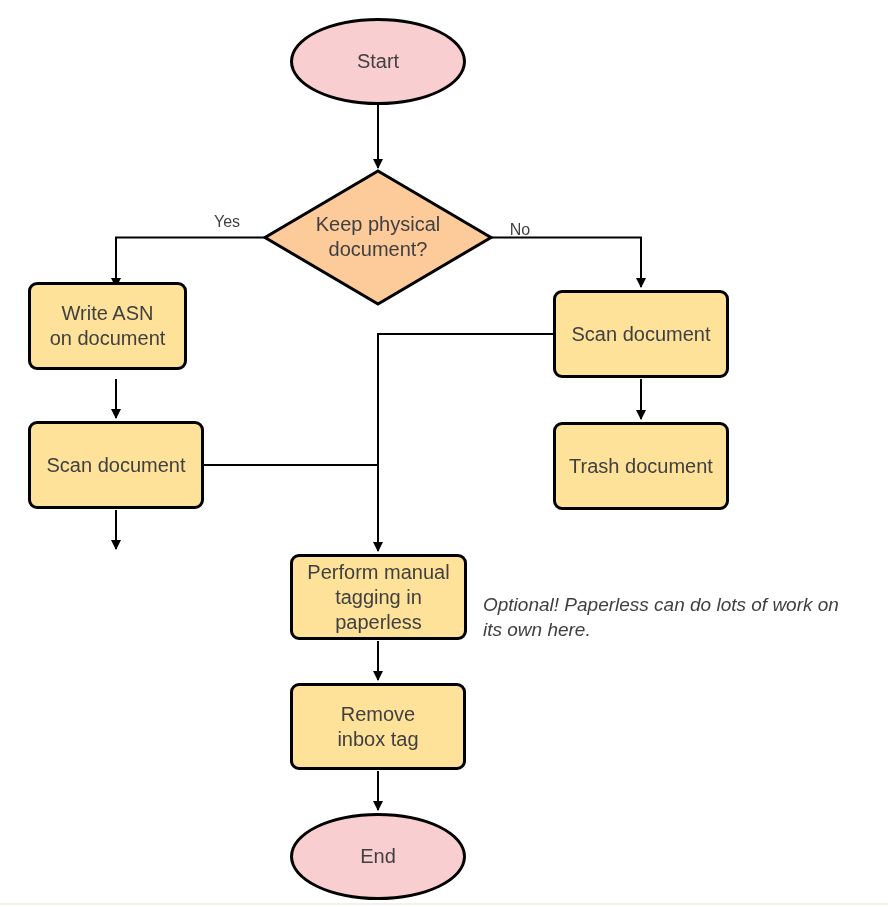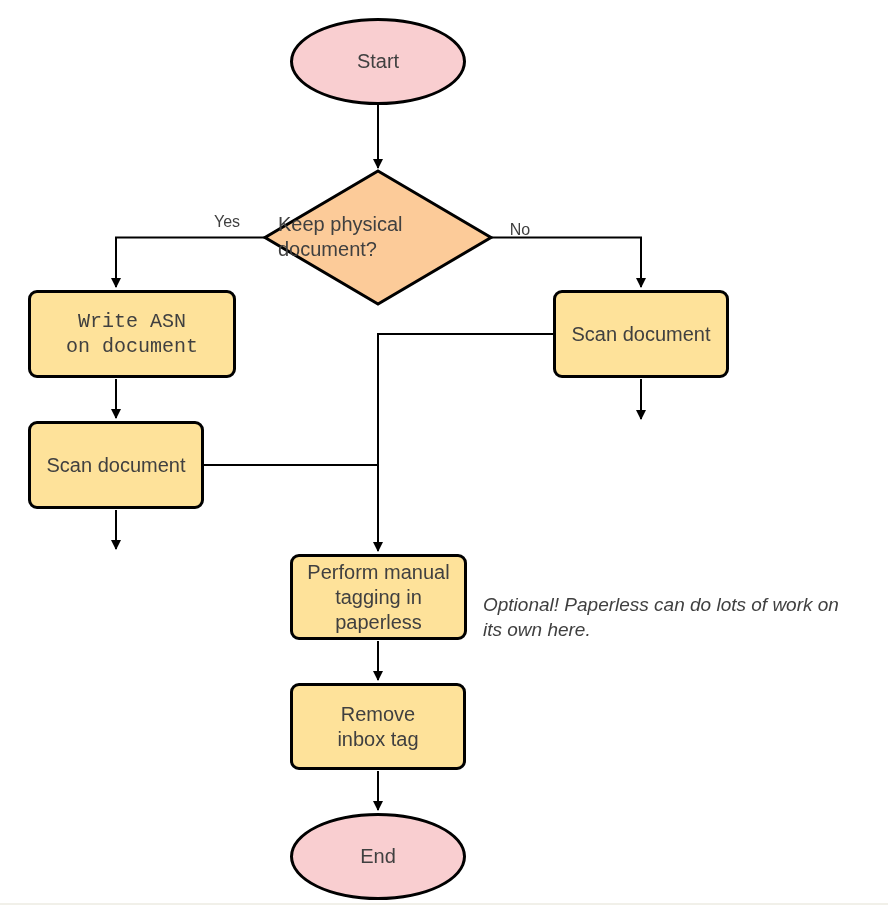--- a/index.html
+++ b/index.html
@@ -31,40 +31,40 @@
   .edge { stroke: var(--stroke); stroke-width: 2; fill: none; }
   .label {
     position: absolute;
     font-size: 16px;
     line-height: 20px;
     text-align: center;
   }
   #decision-label {
     position: absolute;
     left: 278px; top: 212px; width: 200px;
-    text-align: left;
+    text-align: center;
     font-size: 20px; line-height: 25px;
     white-space: pre-line;
   }
   #note {
     position: absolute;
     left: 483px; top: 592px; width: 404px;
     font-style: italic;
     font-size: 19px;
     line-height: 25px;
     white-space: pre-line;
   }
   #bottom-rule {
     position: absolute;
     left: 0; top: 903px; width: 888px; height: 2px;
     background: var(--bottom_rule);
   }
   
   #n-start        { left: 290px; top: 18px;  width: 176px; height: 87px; }
-  #n-write-asn    { left: 28px;  top: 290px; width: 208px; height: 88px; font-family: Liberation Mono, monospace; }
+  #n-write-asn    { left: 28px;  top: 282px; width: 159px; height: 88px; }
   #n-scan-left    { left: 28px;  top: 421px; width: 176px; height: 88px; }
   #n-archive      { left: 28px;  top: 552px; width: 176px; height: 87px; }
   #n-scan-right   { left: 553px; top: 290px; width: 176px; height: 88px; }
   #n-trash        { left: 553px; top: 422px; width: 176px; height: 88px; }
   #n-tagging      { left: 290px; top: 554px; width: 177px; height: 86px; }
   #n-remove-inbox { left: 290px; top: 683px; width: 176px; height: 87px; }
   #n-end          { left: 290px; top: 813px; width: 176px; height: 87px; }
   #yes-label { left: 203px; top: 212px; width: 48px; }
   #no-label  { left: 496px; top: 220px; width: 48px; }
 </style>
@@ -111,20 +111,23 @@
 
   <div id="n-scan-left" class="node process">
     <span>Scan document</span>
   </div>
 
 
   <div id="n-scan-right" class="node process">
     <span>Scan document</span>
   </div>
 
+  <div id="n-trash" class="node process">
+    <span>Trash document</span>
+  </div>
 
   <div id="n-tagging" class="node process">
     <span>Perform manual
 tagging in
 paperless</span>
   </div>
 
   <div id="note">Optional! Paperless can do lots of work on
 its own here.</div>
 

